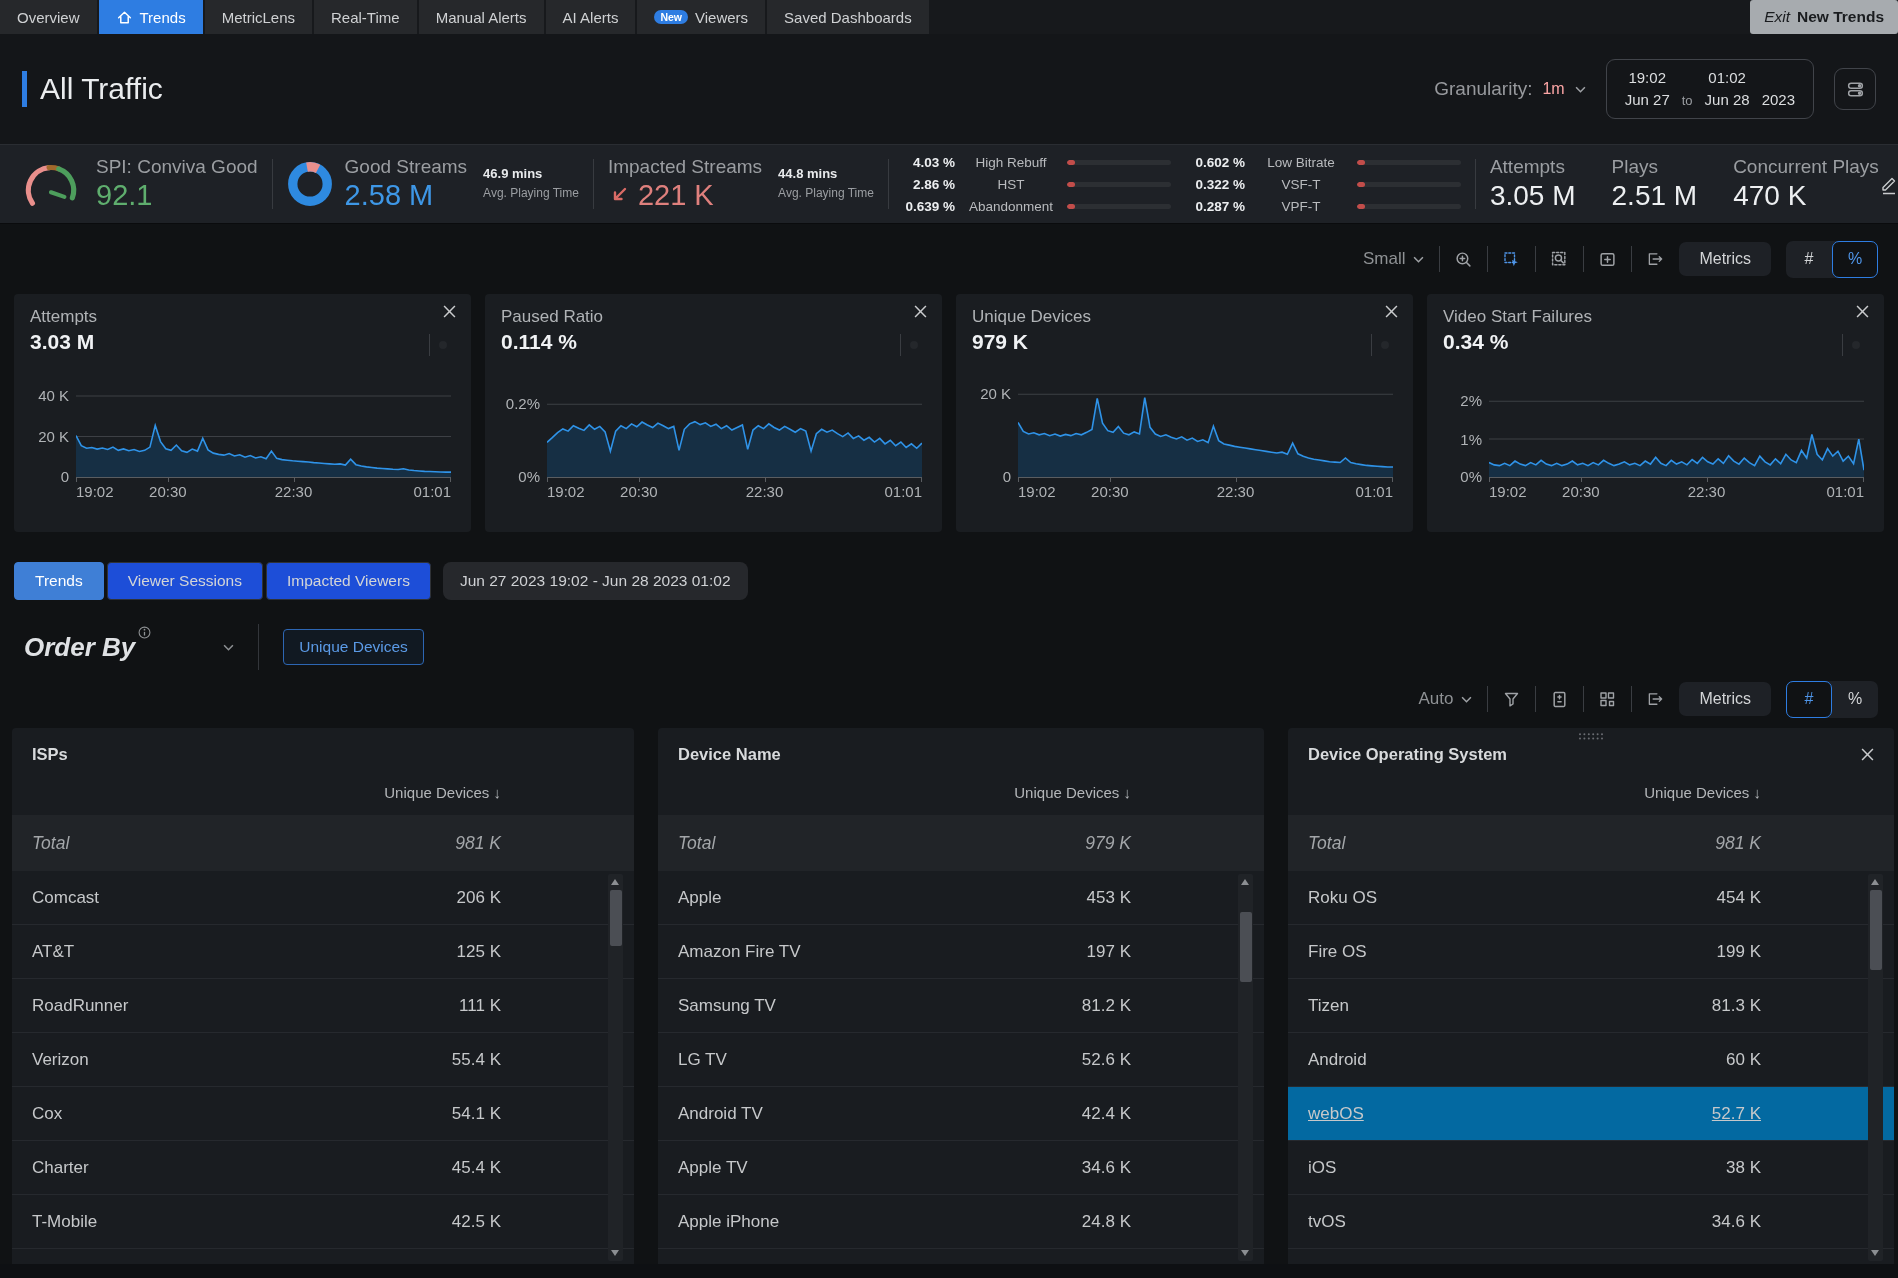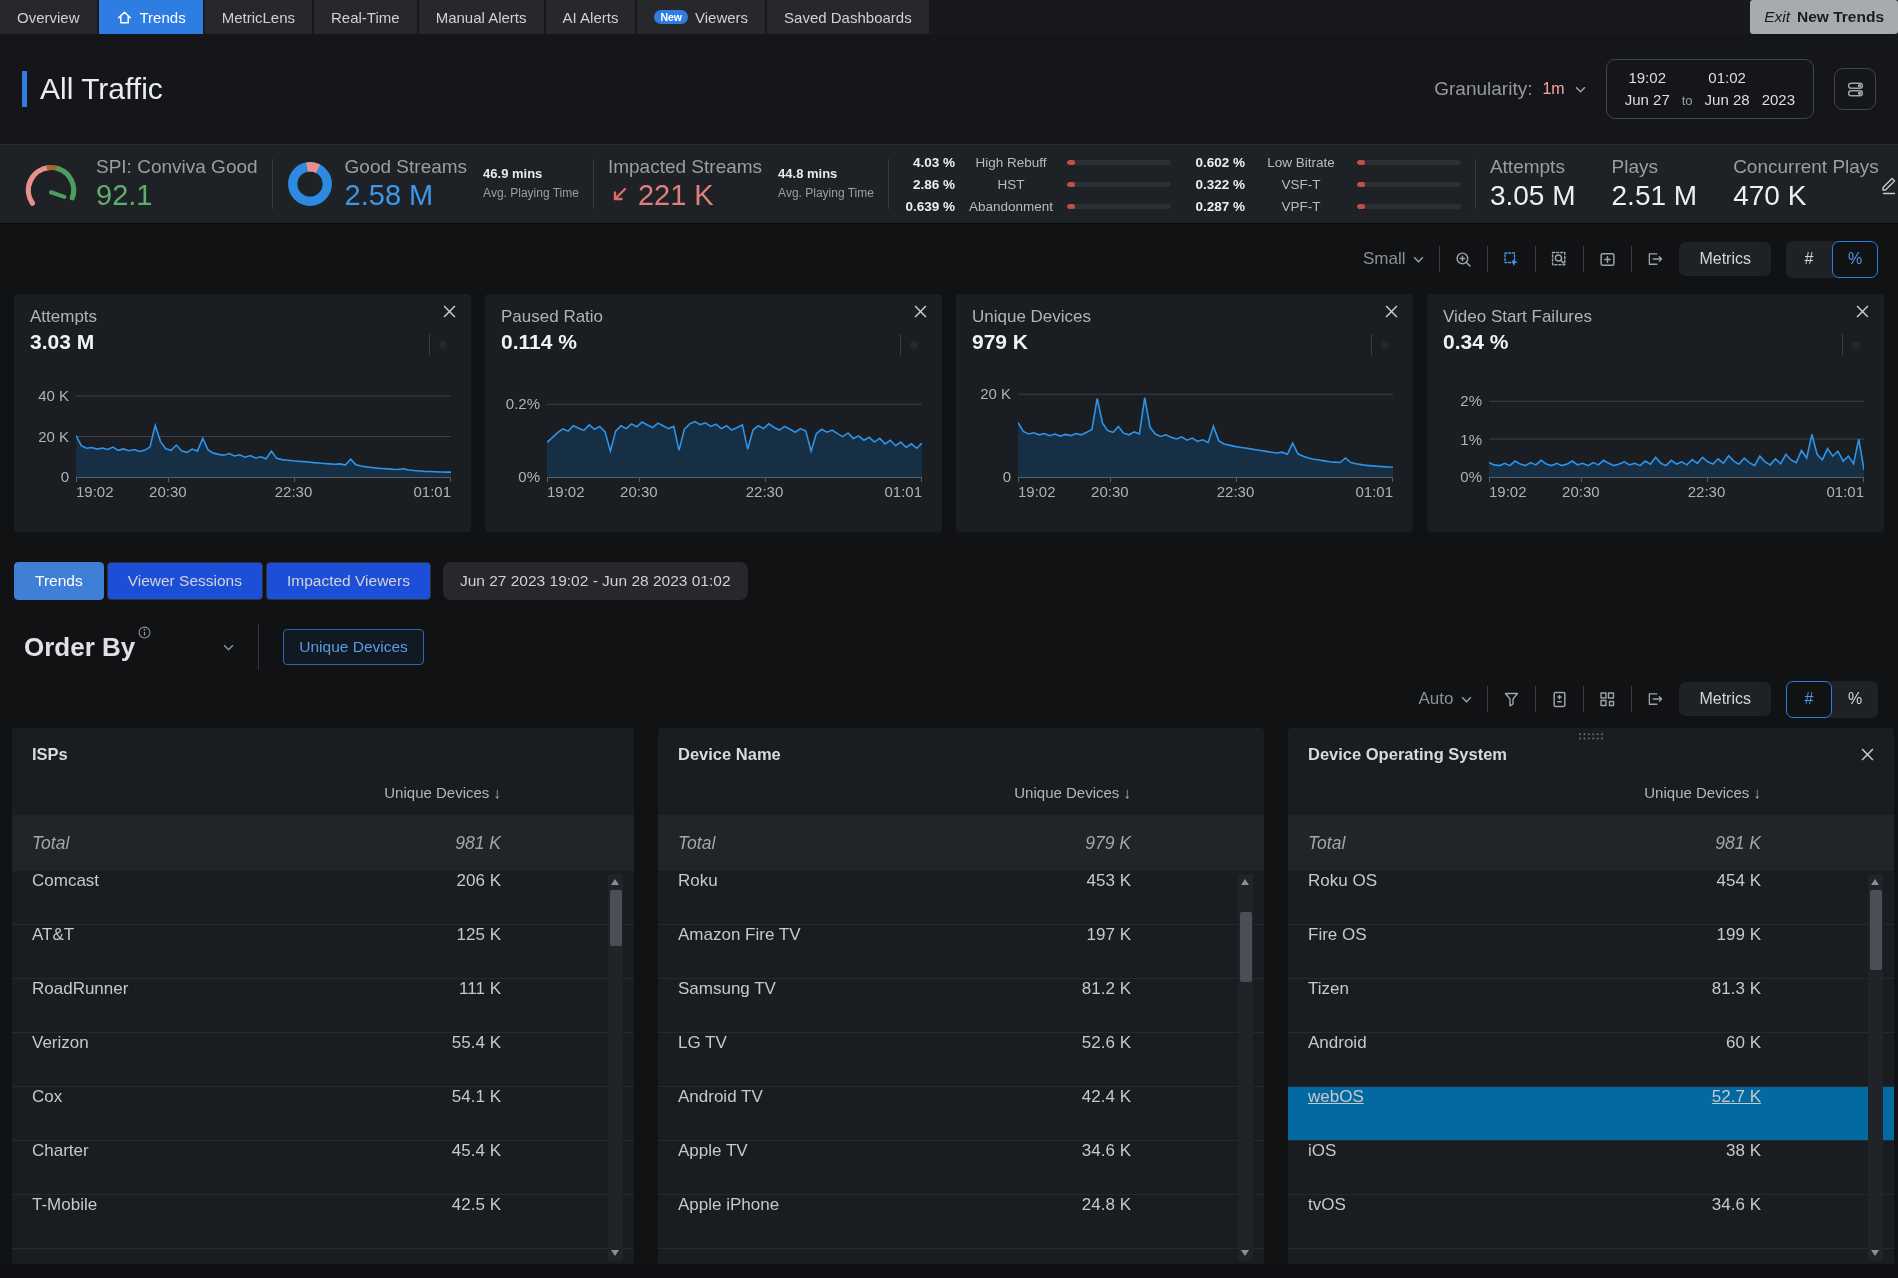--- a/index.html
+++ b/index.html
@@ -95,21 +95,21 @@
   
   .sect-tabs { display:flex; align-items:center; gap:3px; padding:30px 14px 0 14px; }
   .s-tab { background:#1d4ed8; border:1px solid #2f3237; color:#d3d5d7; font-size:15.5px;
     padding:9px 20px; border-radius:4px; cursor:pointer; }
   .s-tab.active { background:#3f7fd6; border-color:#3f7fd6; color:#fff; }
   .range-chip { margin-left:9px; background:#26282c; color:#cfd1d4; font-size:15.5px;
     padding:10px 17px; border-radius:8px; }
 
   
   .orderby { display:flex; align-items:center; padding:24px 24px 0 24px; }
-  .ob-lbl { font-size:26px; color:#dfe1e4; font-weight:bold; position:relative; }
+  .ob-lbl { font-size:26px; color:#dfe1e4; font-weight:bold; position:relative;font-style:italic; }
   .ob-info { position:absolute; top:-6px; right:-16px; color:#8e9194; }
   .ob-chev { margin-left:88px; color:#8e9194; display:flex; cursor:pointer; }
   .ob-div { width:1px; height:46px; background:#33363b; margin:0 24px; }
   .ob-chip { border:1px solid #2d66b3; color:#5b9ae6; background:rgba(46,125,226,0.07);
     font-size:15.5px; padding:8px 15px; border-radius:4px; cursor:pointer; }
 
   
   .tables { display:grid; grid-template-columns:622px 606px 606px; gap:24px; padding:0 12px;
     height:536px; overflow:hidden; }
   .tcard { background:#191c20; border-radius:4px 4px 0 0; position:relative; display:flex;
@@ -119,21 +119,21 @@
   .t-title .tb-ic { color:#8e9194; }
   .t-head .grow { flex:1; }
   .t-search { color:#c9cbcd; cursor:pointer; display:flex; }
   .t-close { color:#c9cbcd; cursor:pointer; font-size:15px; display:flex; }
   .t-handle { position:absolute; top:4px; left:50%; transform:translateX(-50%); cursor:grab; }
   .t-colhead { text-align:right; padding:14px 133px 14px 0; color:#b3b6b9; font-size:15px; }
   .t-total { background:#212428; font-style:italic; color:#a3a6a9; display:flex; align-items:center;
     height:56px; padding:0 20px; font-size:17.5px; flex:none; }
   .t-total .tval { font-size:17.5px; }
   .tbody { position:relative; flex:1; overflow:hidden; }
-  .trow { height:54px; display:flex; align-items:flex-start; padding:0 20px; font-size:17px;
+  .trow { height:54px; display:flex; align-items:center; padding:0 20px; font-size:17px;
     color:#c6c8ca; border-bottom:1px solid #26292e; cursor:pointer; }
   .trow.hl { background:#0369a1;text-decoration:underline; }
   .tval { margin-left:auto; padding-right:113px; }
   .sbar { position:absolute; top:3px; bottom:3px; right:11px; width:15px; background:#202327;
     border-radius:2px; }
   .sbar .up, .sbar .dn { position:absolute; left:3px; width:0; height:0;
     border-left:4.5px solid transparent; border-right:4.5px solid transparent; }
   .sbar .up { top:5px; border-bottom:6px solid #8b8e92; }
   .sbar .dn { bottom:5px; border-top:6px solid #8b8e92; }
   .sbar .thumb { position:absolute; left:1.5px; width:12px; background:#4b4e54; border-radius:2px; }
@@ -666,21 +666,21 @@
       <span class="t-search"></span>
     </div>
     <div class="t-colhead">Unique Devices ↓</div>
     <div class="t-total">
       <span>Total</span>
       <span class="tval">979 K</span>
     </div>
     <div class="tbody">
       <div class="rows">
             <div class="trow">
-              <span>Roku</span>
+              <span>Apple</span>
               <span class="tval">453 K</span>
             </div>
             <div class="trow">
               <span>Amazon Fire TV</span>
               <span class="tval">197 K</span>
             </div>
             <div class="trow">
               <span>Samsung TV</span>
               <span class="tval">81.2 K</span>
             </div>

